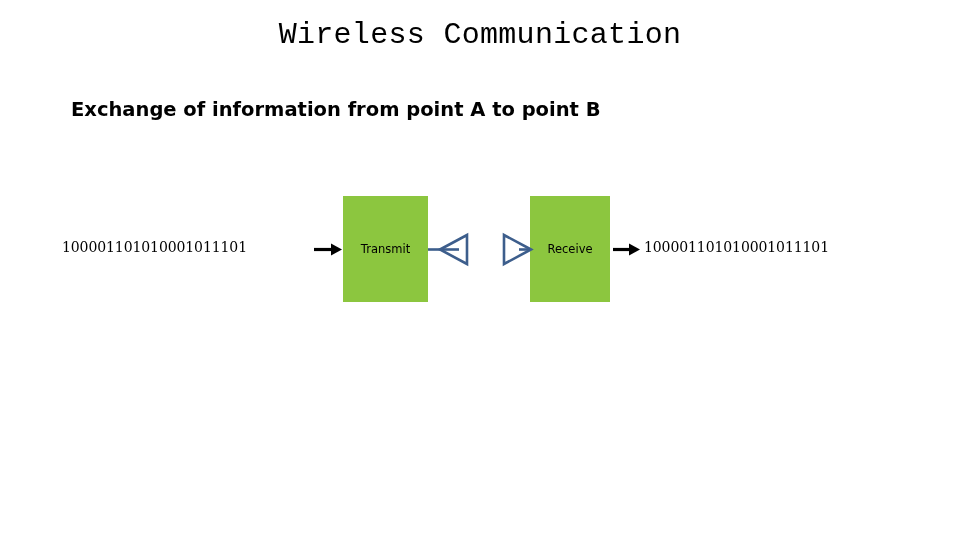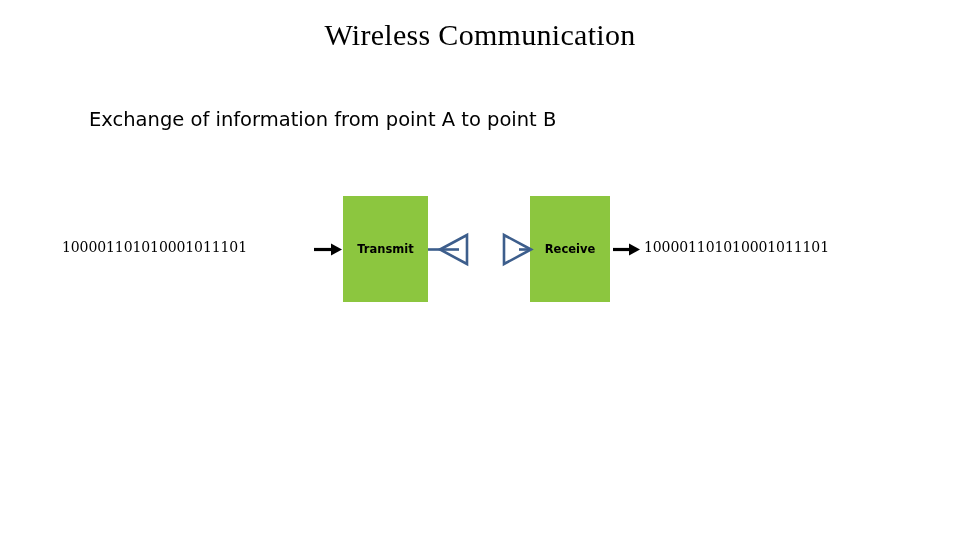--- a/index.html
+++ b/index.html
@@ -22,39 +22,38 @@
     background: #ffffff;
   }
 
   
   .slide-title {
     position: absolute;
     left: 0;
     top: 18px;
     width: 960px;
     text-align: center;
-    font-family: Liberation Serif, serif;
+    font-family: Liberation Mono, monospace;
     font-size: 30px;
     font-weight: 300;
     letter-spacing: 0.3px;
     color: #000000;
     white-space: nowrap;
   }
 
   
   .slide-subtitle {
     position: absolute;
     left: 71px;
-    top: 108px;
+    top: 98px;
     font-family: "DejaVu Sans", sans-serif;
     font-size: 19.5px;
-    font-weight: 400;
+    font-weight: 700;
     color: #000000;
     white-space: nowrap;
-    margin-left: 18px;
   }
 
   
   .diagram {
     position: absolute;
     left: 0;
     top: 0;
     width: 960px;
     height: 540px;
   }
@@ -81,21 +80,21 @@
     display: flex;
     align-items: center;
     justify-content: center;
   }
   .node-box.transmit { left: 343px; width: 85px; }
   .node-box.receive  { left: 530px; width: 80px; }
 
   .node-label {
     font-family: "DejaVu Sans", sans-serif;
     font-size: 11.5px;
-    font-weight: 700;
+    font-weight: 400;
     color: #000000;
     white-space: nowrap;
     text-align: center;
   }
 
   
   .overlay {
     position: absolute;
     left: 0;
     top: 0;

